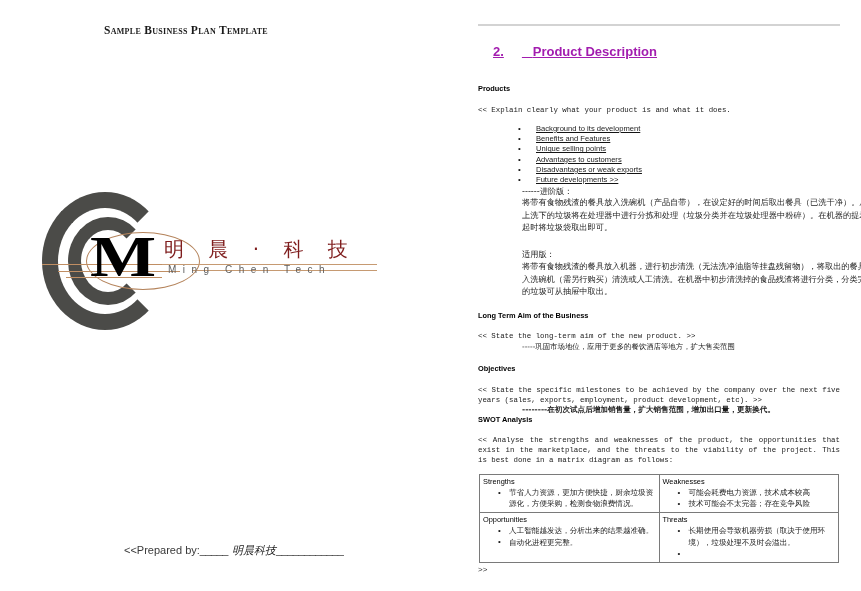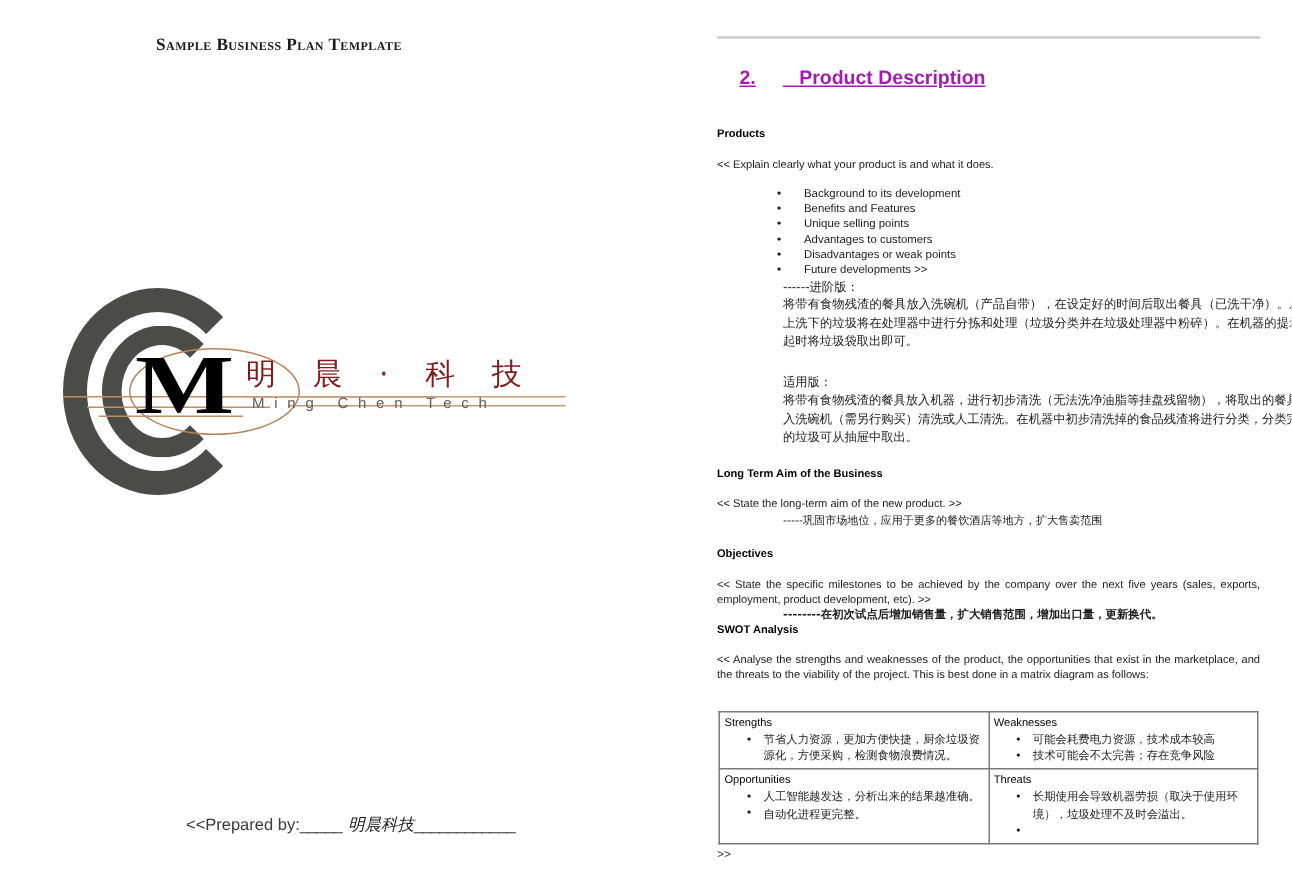--- a/index.html
+++ b/index.html
@@ -156,32 +156,34 @@
   .rp { position: absolute; left: 0px; width: 362px; }
   .lbl {
     font-weight: bold;
     font-size: 7.4px;
     color: #000;
   }
   .body {
     font-size: 7.4px;
     line-height: 10px;
     color: #1a1a1a;
+    font-family: Liberation Mono, monospace;
   }
   .cn {
     font-family: "DejaVu Sans", sans-serif;
     font-size: 8.2px;
     line-height: 12.6px;
     color: #1c1c1c;
     margin-left: 44px;
   }
   .cn-bold { font-weight: bold; }
   ul.bullets {
     margin: 0; padding: 0 0 0 58px;
     list-style: none;
+    text-decoration: underline;
   }
   ul.bullets li {
     position: relative;
     font-size: 7.6px;
     line-height: 10.2px;
     color: #1a1a1a;
   }
   ul.bullets li::before {
     content: "•";
     position: absolute;
@@ -273,21 +275,21 @@
 
     <div class="rp lbl" style="top:84px;">Products</div>
 
     <div class="rp body" style="top:105px;">&lt;&lt; Explain clearly what your product is and what it does.</div>
 
     <ul class="bullets rp" style="top:124px;">
       <li>Background to its development</li>
       <li>Benefits and Features</li>
       <li>Unique selling points</li>
       <li>Advantages to customers</li>
-      <li>Disadvantages or weak points</li>
+      <li>Disadvantages or weak exports</li>
       <li>Future developments  &gt;&gt;</li>
     </ul>
 
     <div class="rp cn" style="top:185px;">------进阶版：</div>
 
     <div class="rp cn" style="top:196px; text-align:justify; text-justify:inter-ideograph;">将带有食物残渣的餐具放入洗碗机（产品自带），在设定好的时间后取出餐具（已洗干净）。从餐具上洗下的垃圾将在处理器中进行分拣和处理（垃圾分类并在垃圾处理器中粉碎）。在机器的提示灯亮起时将垃圾袋取出即可。</div>
 
     <div class="rp cn" style="top:248px;">适用版：</div>
 
     <div class="rp cn" style="top:260px; text-indent:0; padding-left:0;">将带有食物残渣的餐具放入机器，进行初步清洗（无法洗净油脂等挂盘残留物），将取出的餐具再放入洗碗机（需另行购买）清洗或人工清洗。在机器中初步清洗掉的食品残渣将进行分类，分类完成后的垃圾可从抽屉中取出。</div>

